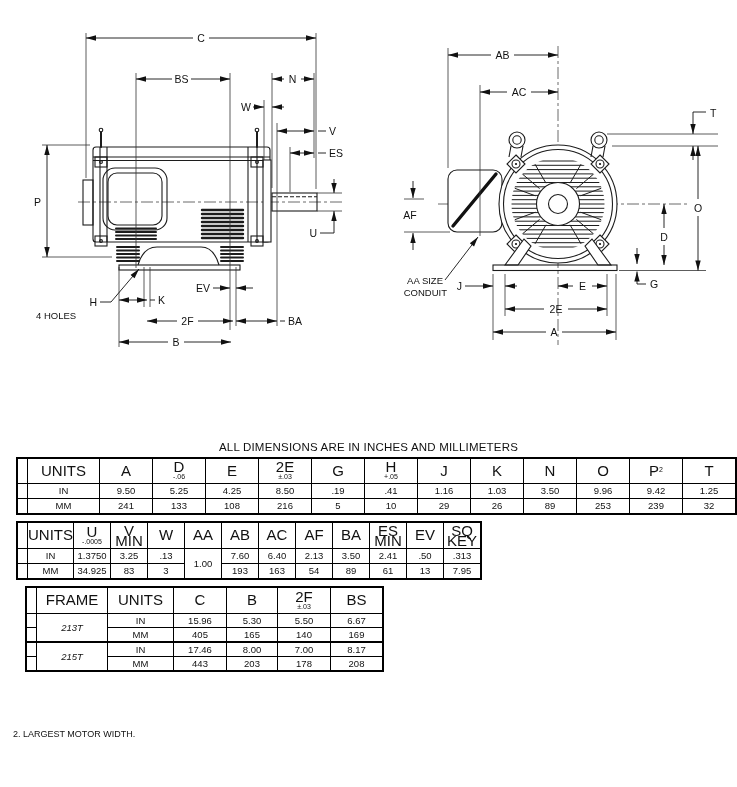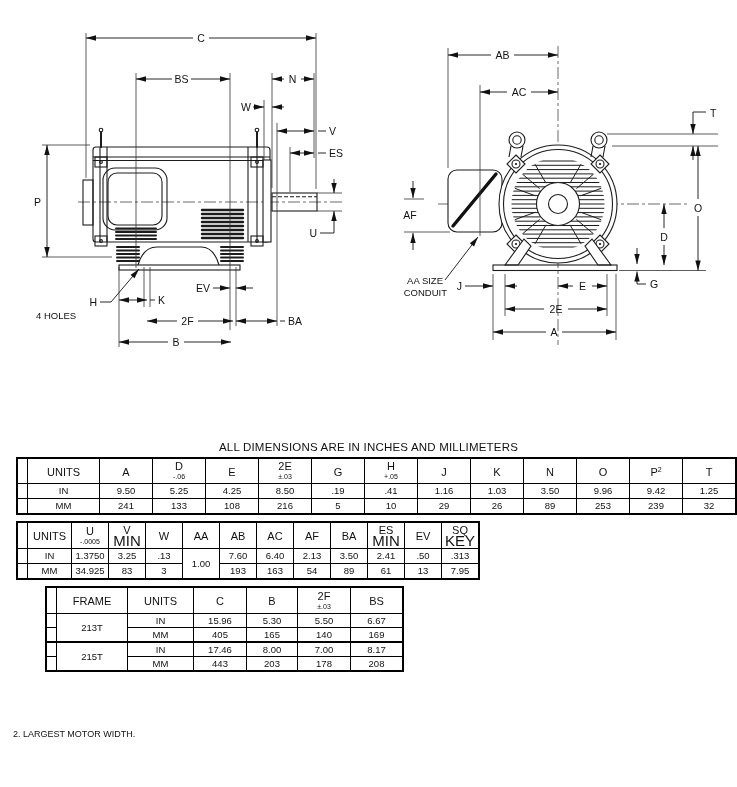--- a/index.html
+++ b/index.html
@@ -15,31 +15,31 @@
   .lv2{stroke:#1c1c1c;stroke-width:2.4;stroke-linecap:round;fill:none;}
   .fin{stroke:#1c1c1c;stroke-width:1;fill:none;}
   .thick{stroke:#111;stroke-width:3.4;stroke-linecap:round;}
   .dt{font-size:10.5px;}
   .dts{font-size:9.5px;}
   .title{position:absolute;left:0;top:441px;width:737px;text-align:center;font-size:11.5px;letter-spacing:.2px;}
   table{border-collapse:collapse;table-layout:fixed;}
   .tbl{position:absolute;}
   .tbl table{border:2px solid #000;}
   .tbl td,.tbl th{border:1px solid #000;text-align:center;vertical-align:middle;padding:0;font-weight:normal;overflow:hidden;}
-  .hm{font-size:11px;line-height:11px;}
+  .hm{font-size:15px;line-height:11px;}
   .ht{font-size:7px;line-height:7px;margin-top:1px;}
   .hm2{font-size:15px;line-height:10px;}
   .hsup{font-size:7px;vertical-align:4px;}
   .hd{height:25px;}
   .t2 .hd{height:26px;}
   .rw td{height:14px;font-size:9.5px;}
   .t3 .rw td{height:13px;font-size:9.5px;}
   .t3 .hd{height:26px;}
   .grp2 td{border-top:2px solid #000;}
-  .frame-cell{font-size:9.5px;}
+  .frame-cell{font-size:9.5px;font-style:italic;}
   .notes{position:absolute;left:13px;top:707px;font-size:9px;line-height:11px;white-space:pre;}
 </style>
 </head>
 <body>
 
 <svg class="dwg" width="737" height="400" viewBox="0 0 737 400">
   <defs>
     <marker id="ar" markerWidth="11" markerHeight="8" refX="10.3" refY="4" orient="auto-start-reverse" markerUnits="userSpaceOnUse">
       <path d="M0.3,1.3 L10.3,4 L0.3,6.7 Z" fill="#111" stroke="none"></path>
     </marker>
@@ -454,21 +454,21 @@
     <td>54</td>
     <td>89</td>
     <td>61</td>
     <td>13</td>
     <td>7.95</td>
   </tr>
 </tbody>
     </table>
 </div>
 
-<div class="tbl t3" style="left:26px;top:586px;padding-left:19px;">
+<div class="tbl t3" style="left:6px;top:586px;padding-left:19px;">
 <table>
   <tbody>
         <tr class="hd">
     <th style="width:9px"></th>
     <th style="width:70px"><span class="hm">FRAME</span></th>
     <th style="width:65px"><span class="hm">UNITS</span></th>
     <th style="width:52px"><span class="hm">C</span></th>
     <th style="width:50px"><span class="hm">B</span></th>
     <th style="width:52px">
             <div class="hm">2F</div>

